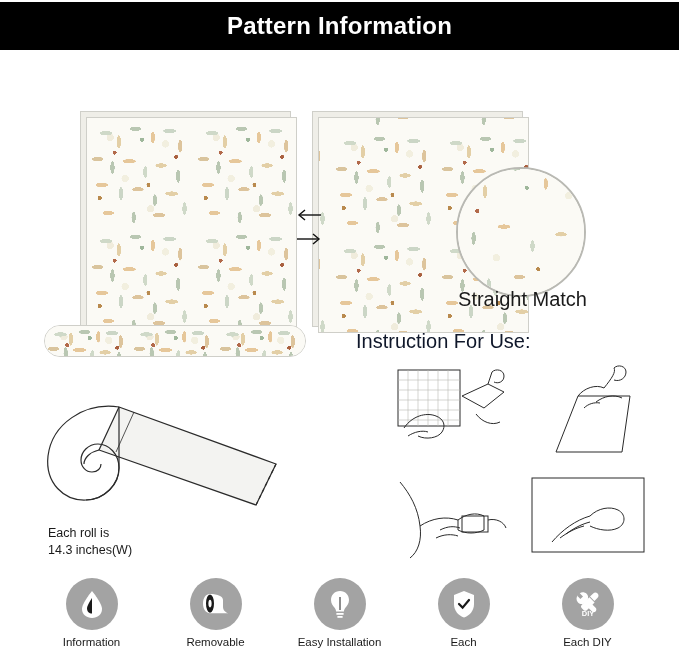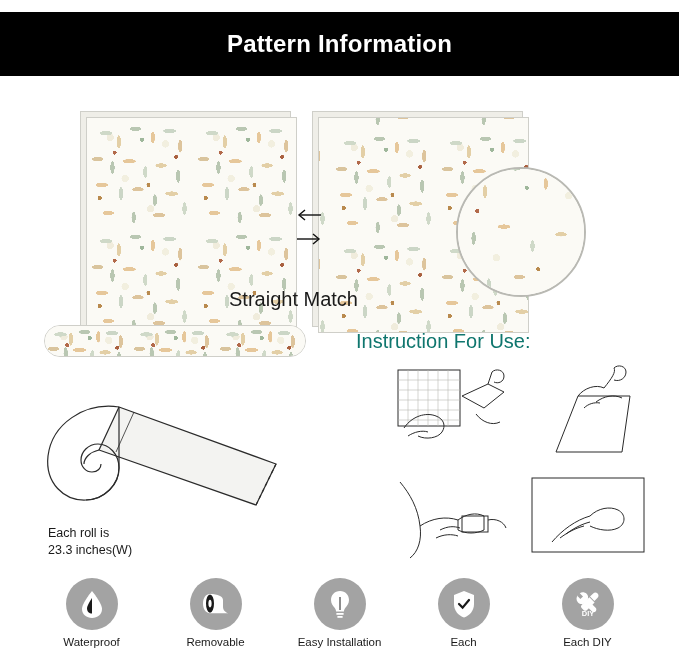--- a/index.html
+++ b/index.html
@@ -12,22 +12,22 @@
   }
   .page {
     position: relative;
     width: 679px; height: 671px;
     background: #ffffff;
   }
 
   
   .header {
     position: absolute;
-    left: 0; top: 12px;
-    width: 679px; height: 64px;
+    left: 0; top: 2px;
+    width: 679px; height: 48px;
     background: #000000;
     display: flex;
     align-items: center;
     justify-content: center;
   }
   .header-title {
     color: #ffffff;
     font-size: 24px;
     font-weight: bold;
     letter-spacing: .2px;
@@ -108,21 +108,21 @@
   }
   .magnifier .floral {
     background-size: 190px 194px;
     background-position: -30px -20px;
   }
 
   .caption-match {
     position: absolute;
     left: 0; top: 288px;
     width: 587px;
-    text-align: center;
+    text-align: right;
     font-size: 20px;
     color: #1a1a1a;
   }
 
   
   .strip {
     position: absolute;
     left: 44px; top: 325px;
     width: 262px; height: 32px;
     border-radius: 16px / 16px;
@@ -144,21 +144,21 @@
     font-size: 12.5px;
     color: #1a1a1a;
     line-height: 17px;
   }
 
   
   .instr-title {
     position: absolute;
     left: 356px; top: 330px;
     font-size: 20px;
-    color: #0f766e;
+    color: #0f172a;
   }
   .instr-grid {
     position: absolute;
     left: 392px; top: 362px;
     width: 262px; height: 200px;
     display: grid;
     grid-template-columns: 1fr 1fr;
     grid-template-rows: 1fr 1fr;
     gap: 6px;
   }
@@ -243,21 +243,21 @@
         <path d="M62 128 C80 128 95 112 95 96 L95 35"></path>
         <path d="M75 78 C66 80 60 86 60 92"></path>
 
         <path d="M110 40 L92 80" stroke-width="0.8"></path>
       </g>
     </svg>
   </div>
 
   <div class="roll-caption">
     <div>Each roll is</div>
-    <div>23.3 inches(W)</div>
+    <div>14.3 inches(W)</div>
   </div>
 
   <div class="instr-title">Instruction For Use:</div>
 
   <div class="instr-grid">
 
     <div class="instr-cell">
       <svg width="128" height="96" viewBox="0 0 128 96">
         <g fill="none" stroke="#2b2b2b" stroke-width="1">
           <rect x="6" y="8" width="62" height="56"></rect>
@@ -325,21 +325,21 @@
 
   <div class="features">
 
     <div class="feature">
       <div class="badge">
         <svg width="26" height="30" viewBox="0 0 26 30">
           <path d="M13 2 C13 2 3 14 3 20 C3 25.5 7.5 29 13 29 C18.5 29 23 25.5 23 20 C23 14 13 2 13 2 Z" fill="#ffffff"></path>
           <path d="M13 9 C13 9 8 16 8 19.5 C8 22.5 10.2 24.5 13 24.5 Z" fill="#1a1a1a"></path>
         </svg>
       </div>
-      <div class="feature-label">Waterproof</div>
+      <div class="feature-label">Information</div>
     </div>
 
     <div class="feature">
       <div class="badge">
         <svg width="30" height="28" viewBox="0 0 30 28">
           <path d="M9 4 C4.6 4 2 8.2 2 13.6 C2 19 4.6 23.2 9 23.2 L27 23.2 C27 23.2 22 21.6 22 17
                    L22 10 C22 6.4 17 4 9 4 Z" fill="#ffffff"></path>
           <ellipse cx="9" cy="13.6" rx="4" ry="9.2" fill="#1a1a1a"></ellipse>
           <ellipse cx="9" cy="13.6" rx="1.6" ry="3.8" fill="#ffffff"></ellipse>
         </svg>

